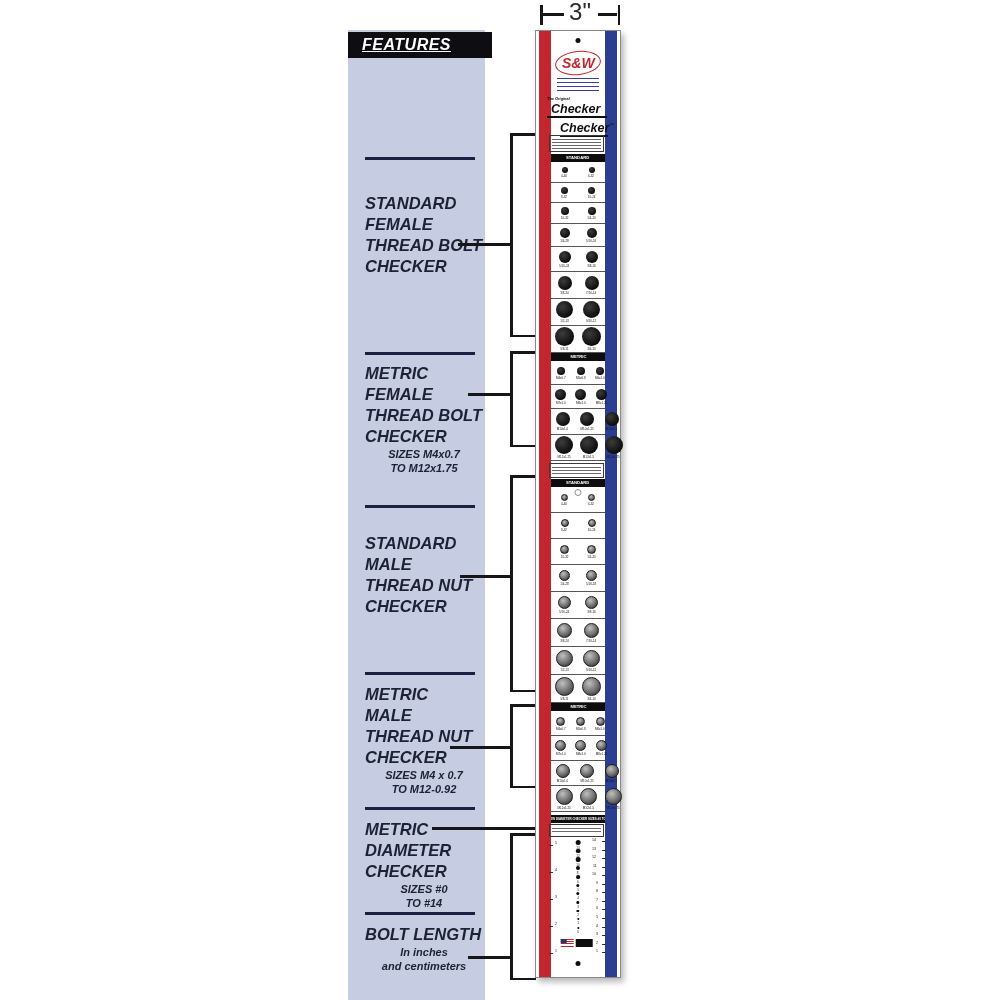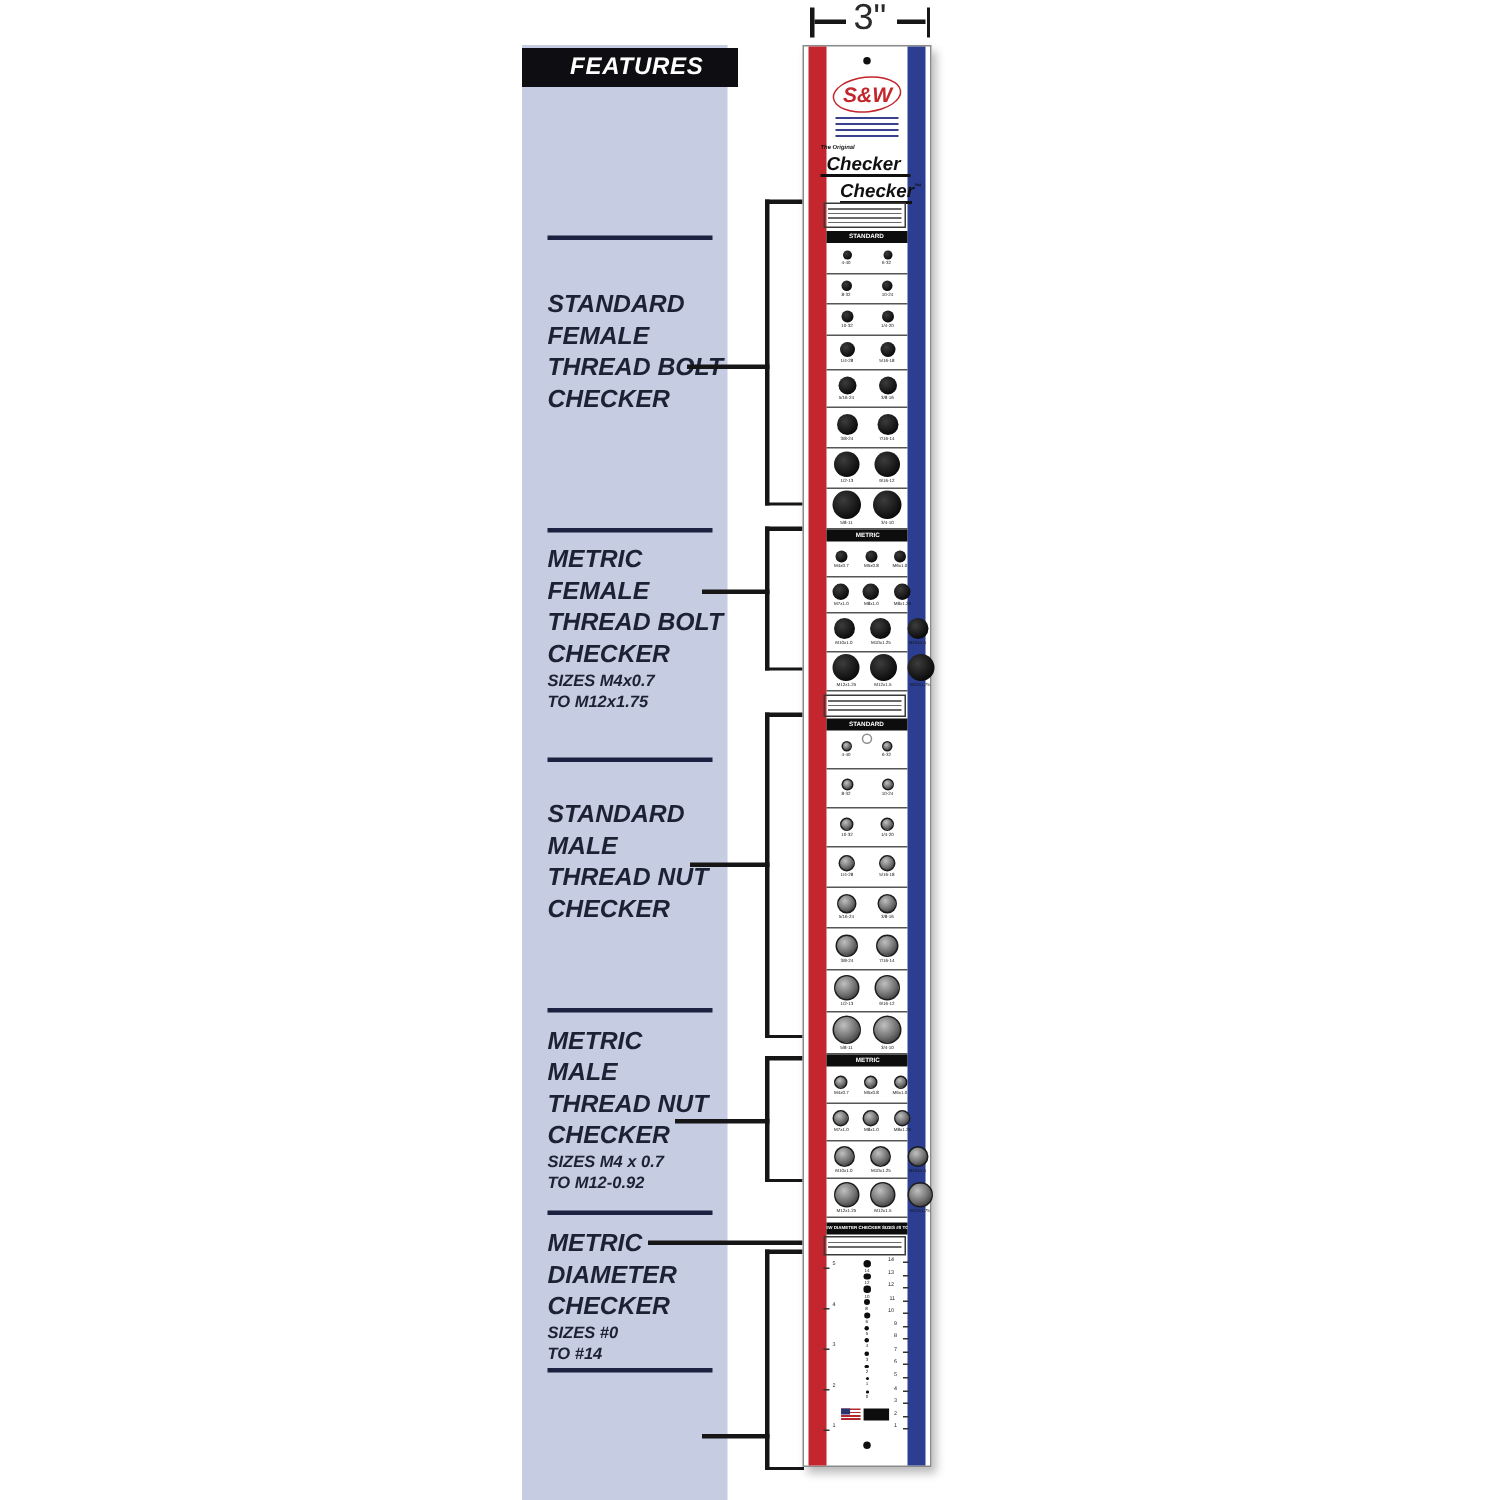--- a/index.html
+++ b/index.html
@@ -2,25 +2,25 @@
 <html><head>
 <meta charset="utf-8">
 <style>
   html,body{margin:0;padding:0;background:#fff;}
   .canvas{position:relative;width:1000px;height:1000px;background:#fff;overflow:hidden;
           font-family:"Liberation Sans",sans-serif;}
 
   
   .panel{position:absolute;left:348px;top:30px;width:137px;height:970px;background:#c6cce1;}
   .panel-hdr{position:absolute;left:0;top:2px;width:144px;height:26px;background:#0e0e12;color:#fff;
-             font:italic 700 16px/26px "Liberation Sans",sans-serif;padding-left:32px;
-             box-sizing:border-box;letter-spacing:.5px;z-index:3;}
+             font:italic 700 16px/26px "Liberation Sans",sans-serif;padding-left:14px;
+             box-sizing:border-box;letter-spacing:.5px;z-index:3;text-decoration:underline;}
   .feature{position:absolute;left:17px;width:118px;color:#1c2133;}
   .fline{font:italic 700 16.5px/21px "Liberation Sans",sans-serif;white-space:nowrap;}
-  .fsub{font:italic 700 11px/14px "Liberation Sans",sans-serif;white-space:nowrap;}
+  .fsub{font:italic 700 11px/14px "Liberation Sans",sans-serif;white-space:nowrap;text-align:center;}
   .divider{position:absolute;left:17px;width:110px;height:3px;background:#1b2140;}
 
   
   .board{position:absolute;left:535px;top:30px;width:86px;height:948px;background:#fff;
          border:1px solid #8a8a8a;box-sizing:border-box;box-shadow:3px 4px 6px rgba(0,0,0,.28);}
   .stripe{position:absolute;top:0;bottom:0;width:12px;}
   .stripe.red{left:3px;background:#c3262d;}
   .stripe.blue{right:3px;background:#2c3e92;}
   .mount-hole{position:absolute;left:50%;transform:translateX(-50%);width:5px;height:5px;
               border-radius:50%;background:#101010;z-index:4;}
@@ -129,20 +129,25 @@
         <div class="fline">CHECKER</div>
         <div class="fsub">SIZES M4 x 0.7</div>
         <div class="fsub">TO M12-0.92</div>
       </div>
       <div class="feature" style="top: 789px;">
         <div class="fline">METRIC</div>
         <div class="fline">DIAMETER</div>
         <div class="fline">CHECKER</div>
         <div class="fsub">SIZES #0</div>
         <div class="fsub">TO #14</div>
+      </div>
+      <div class="feature" style="top: 894px;">
+        <div class="fline">BOLT LENGTH</div>
+        <div class="fsub">In inches</div>
+        <div class="fsub">and centimeters</div>
       </div>
       <div class="divider" style="top: 127px;"></div>
       <div class="divider" style="top: 322px;"></div>
       <div class="divider" style="top: 475px;"></div>
       <div class="divider" style="top: 642px;"></div>
       <div class="divider" style="top: 777px;"></div>
       <div class="divider" style="top: 882px;"></div>
     </aside>
 
   <div id="callouts">

